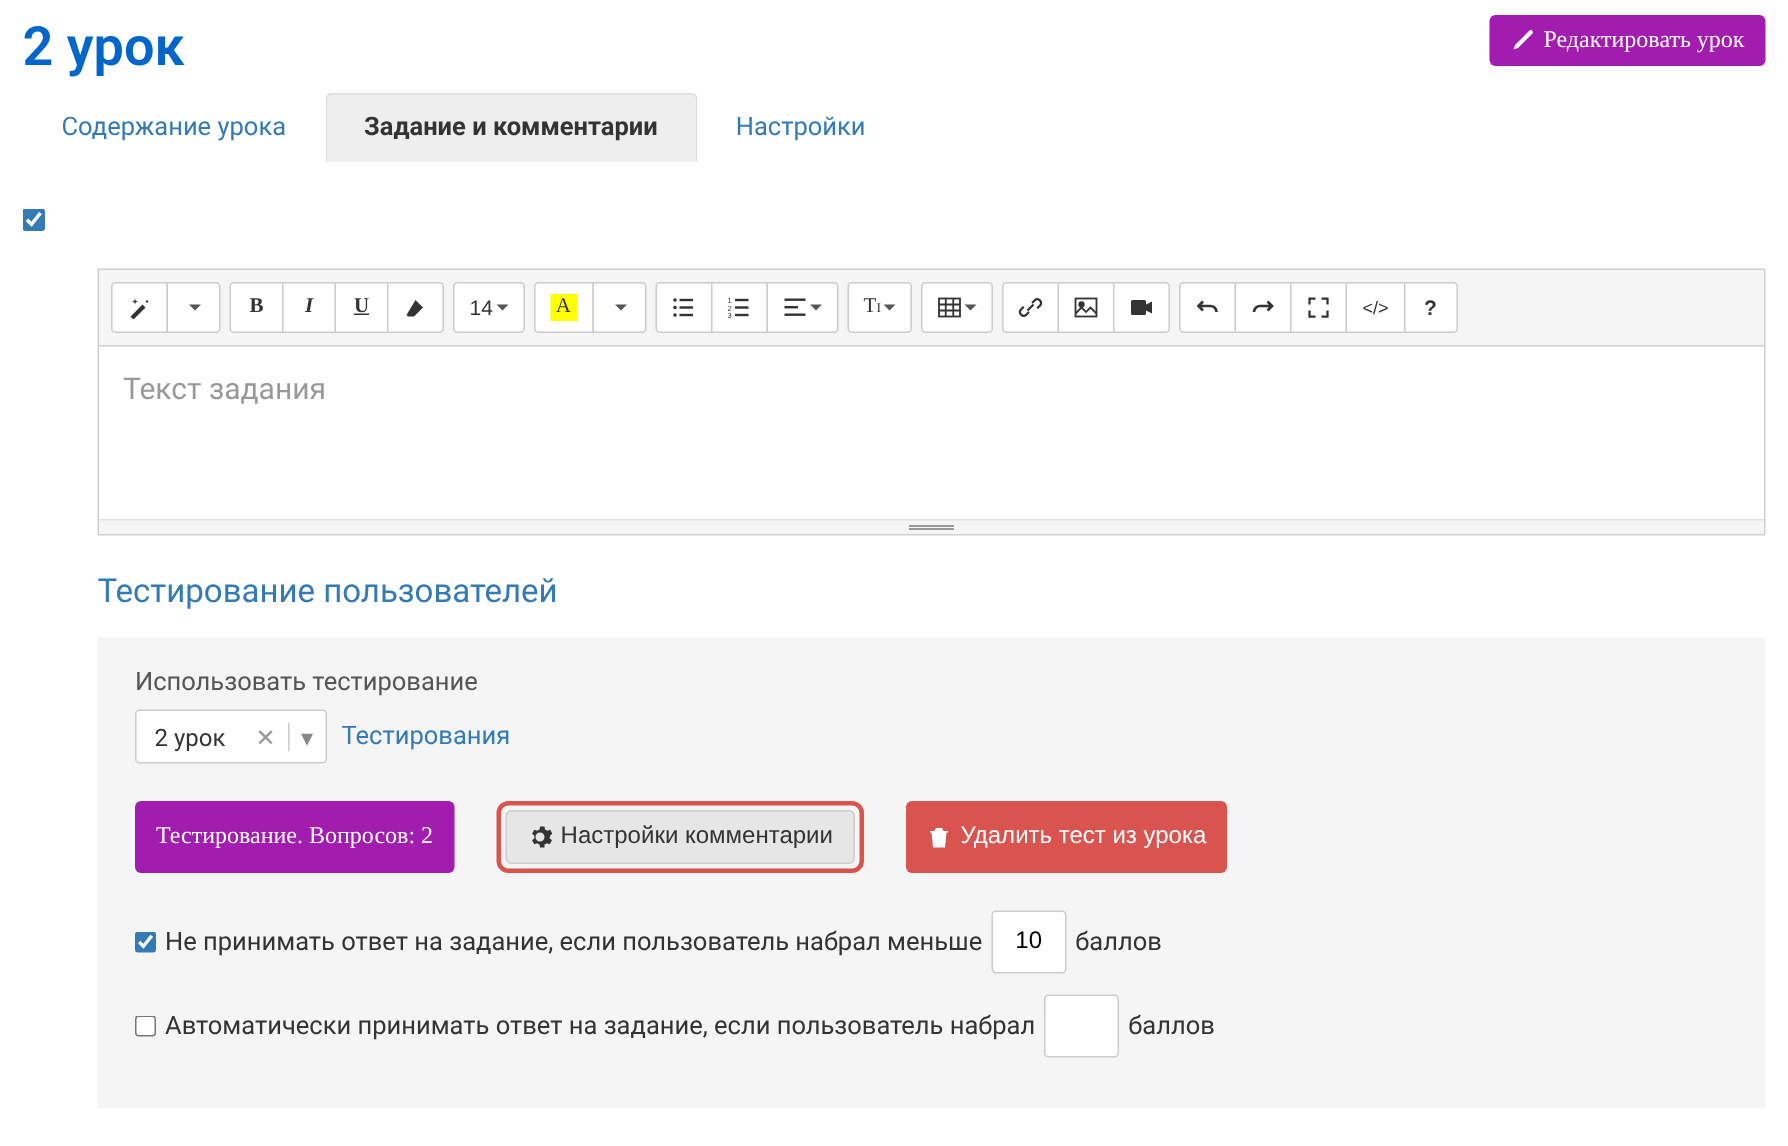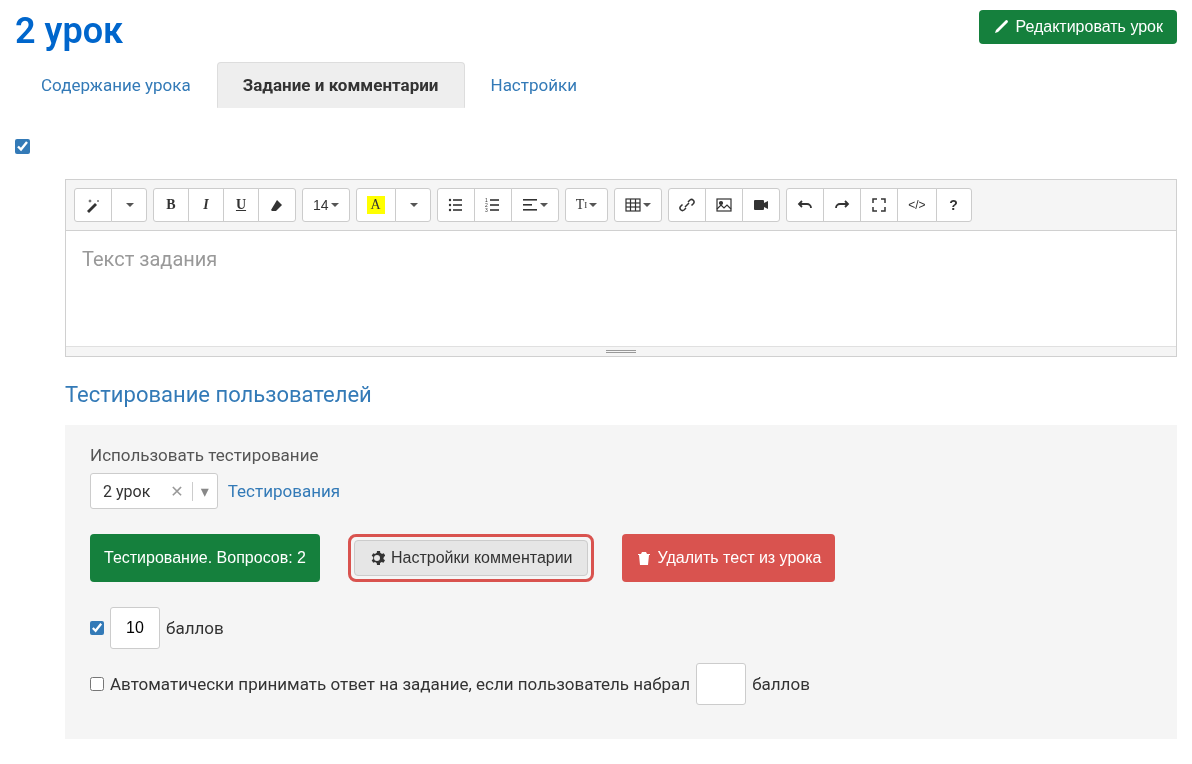--- a/index.html
+++ b/index.html
@@ -1,21 +1,21 @@
 <!DOCTYPE html>
 <html><head>
 <meta charset="utf-8">
 <style>
 * { box-sizing: border-box; margin: 0; padding: 0; }
 body { font-family: -apple-system, BlinkMacSystemFont, "Segoe UI", Roboto, Arial, sans-serif; background: #fff; color: #333; font-size: 16px; }
 .container { width: 1192px; padding: 10px 15px; }
 .page-header { display: flex; justify-content: space-between; align-items: flex-start; margin-bottom: 10px; }
 .page-title { color: #0066cc; font-size: 36px; font-weight: 600; }
 .btn { display: inline-flex; align-items: center; gap: 6px; padding: 8px 14px; border-radius: 4px; border: none; font-size: 16px; cursor: pointer; }
-.btn-primary { background: #15803d; color: #fff; }
+.btn-primary { background: #a21caf; color: #fff; font-family: Liberation Serif, serif; }
 .btn-default { background: #e6e6e6; color: #333; border: 1px solid #ccc; }
 .btn-danger { background: #d9534f; color: #fff; }
 .tabs { display: flex; gap: 0; border-bottom: 1px solid transparent; margin-bottom: 30px; }
 .tab { padding: 12px 25px; color: #337ab7; cursor: pointer; font-size: 17px; border: 1px solid transparent; border-radius: 4px 4px 0 0; text-align: center; }
 .tab.active { background: #eeeeee; color: #333; font-weight: 700; border: 1px solid #ddd; border-bottom-color: transparent; }
 .checkbox-row { display: flex; align-items: center; gap: 6px; margin-bottom: 25px; font-size: 18px; }
 .checkbox-row input[type="checkbox"] { width: 15px; height: 15px; accent-color: #337ab7; }
 .editor-section { margin-left: 50px; margin-right: 0; }
 .editor { border: 1px solid #d0d0d0; background: #fff; }
 .toolbar { background: #f5f5f5; padding: 8px; display: flex; gap: 6px; flex-wrap: wrap; border-bottom: 1px solid #d0d0d0; }
@@ -214,20 +214,21 @@
         <button class="btn btn-danger">
           <svg viewBox="0 0 16 16" fill="currentColor">
               <path d="M3 5h10l-1 10H4L3 5zm3-3h4l1 2H5l1-2zM2 4h12v1H2z"></path>
             </svg>
           <span>Удалить тест из урока</span>
         </button>
       </div>
 
       <div class="control-row">
         <input type="checkbox" checked="" style="">
+        <span>Не принимать ответ на задание, если пользователь набрал меньше</span>
         <input class="small-input" value="10" style="">
         <span>баллов</span>
       </div>
 
       <div class="control-row">
         <input type="checkbox" style="">
         <span>Автоматически принимать ответ на задание, если пользователь набрал</span>
         <input class="small-input" value="" style="">
         <span>баллов</span>
       </div>

